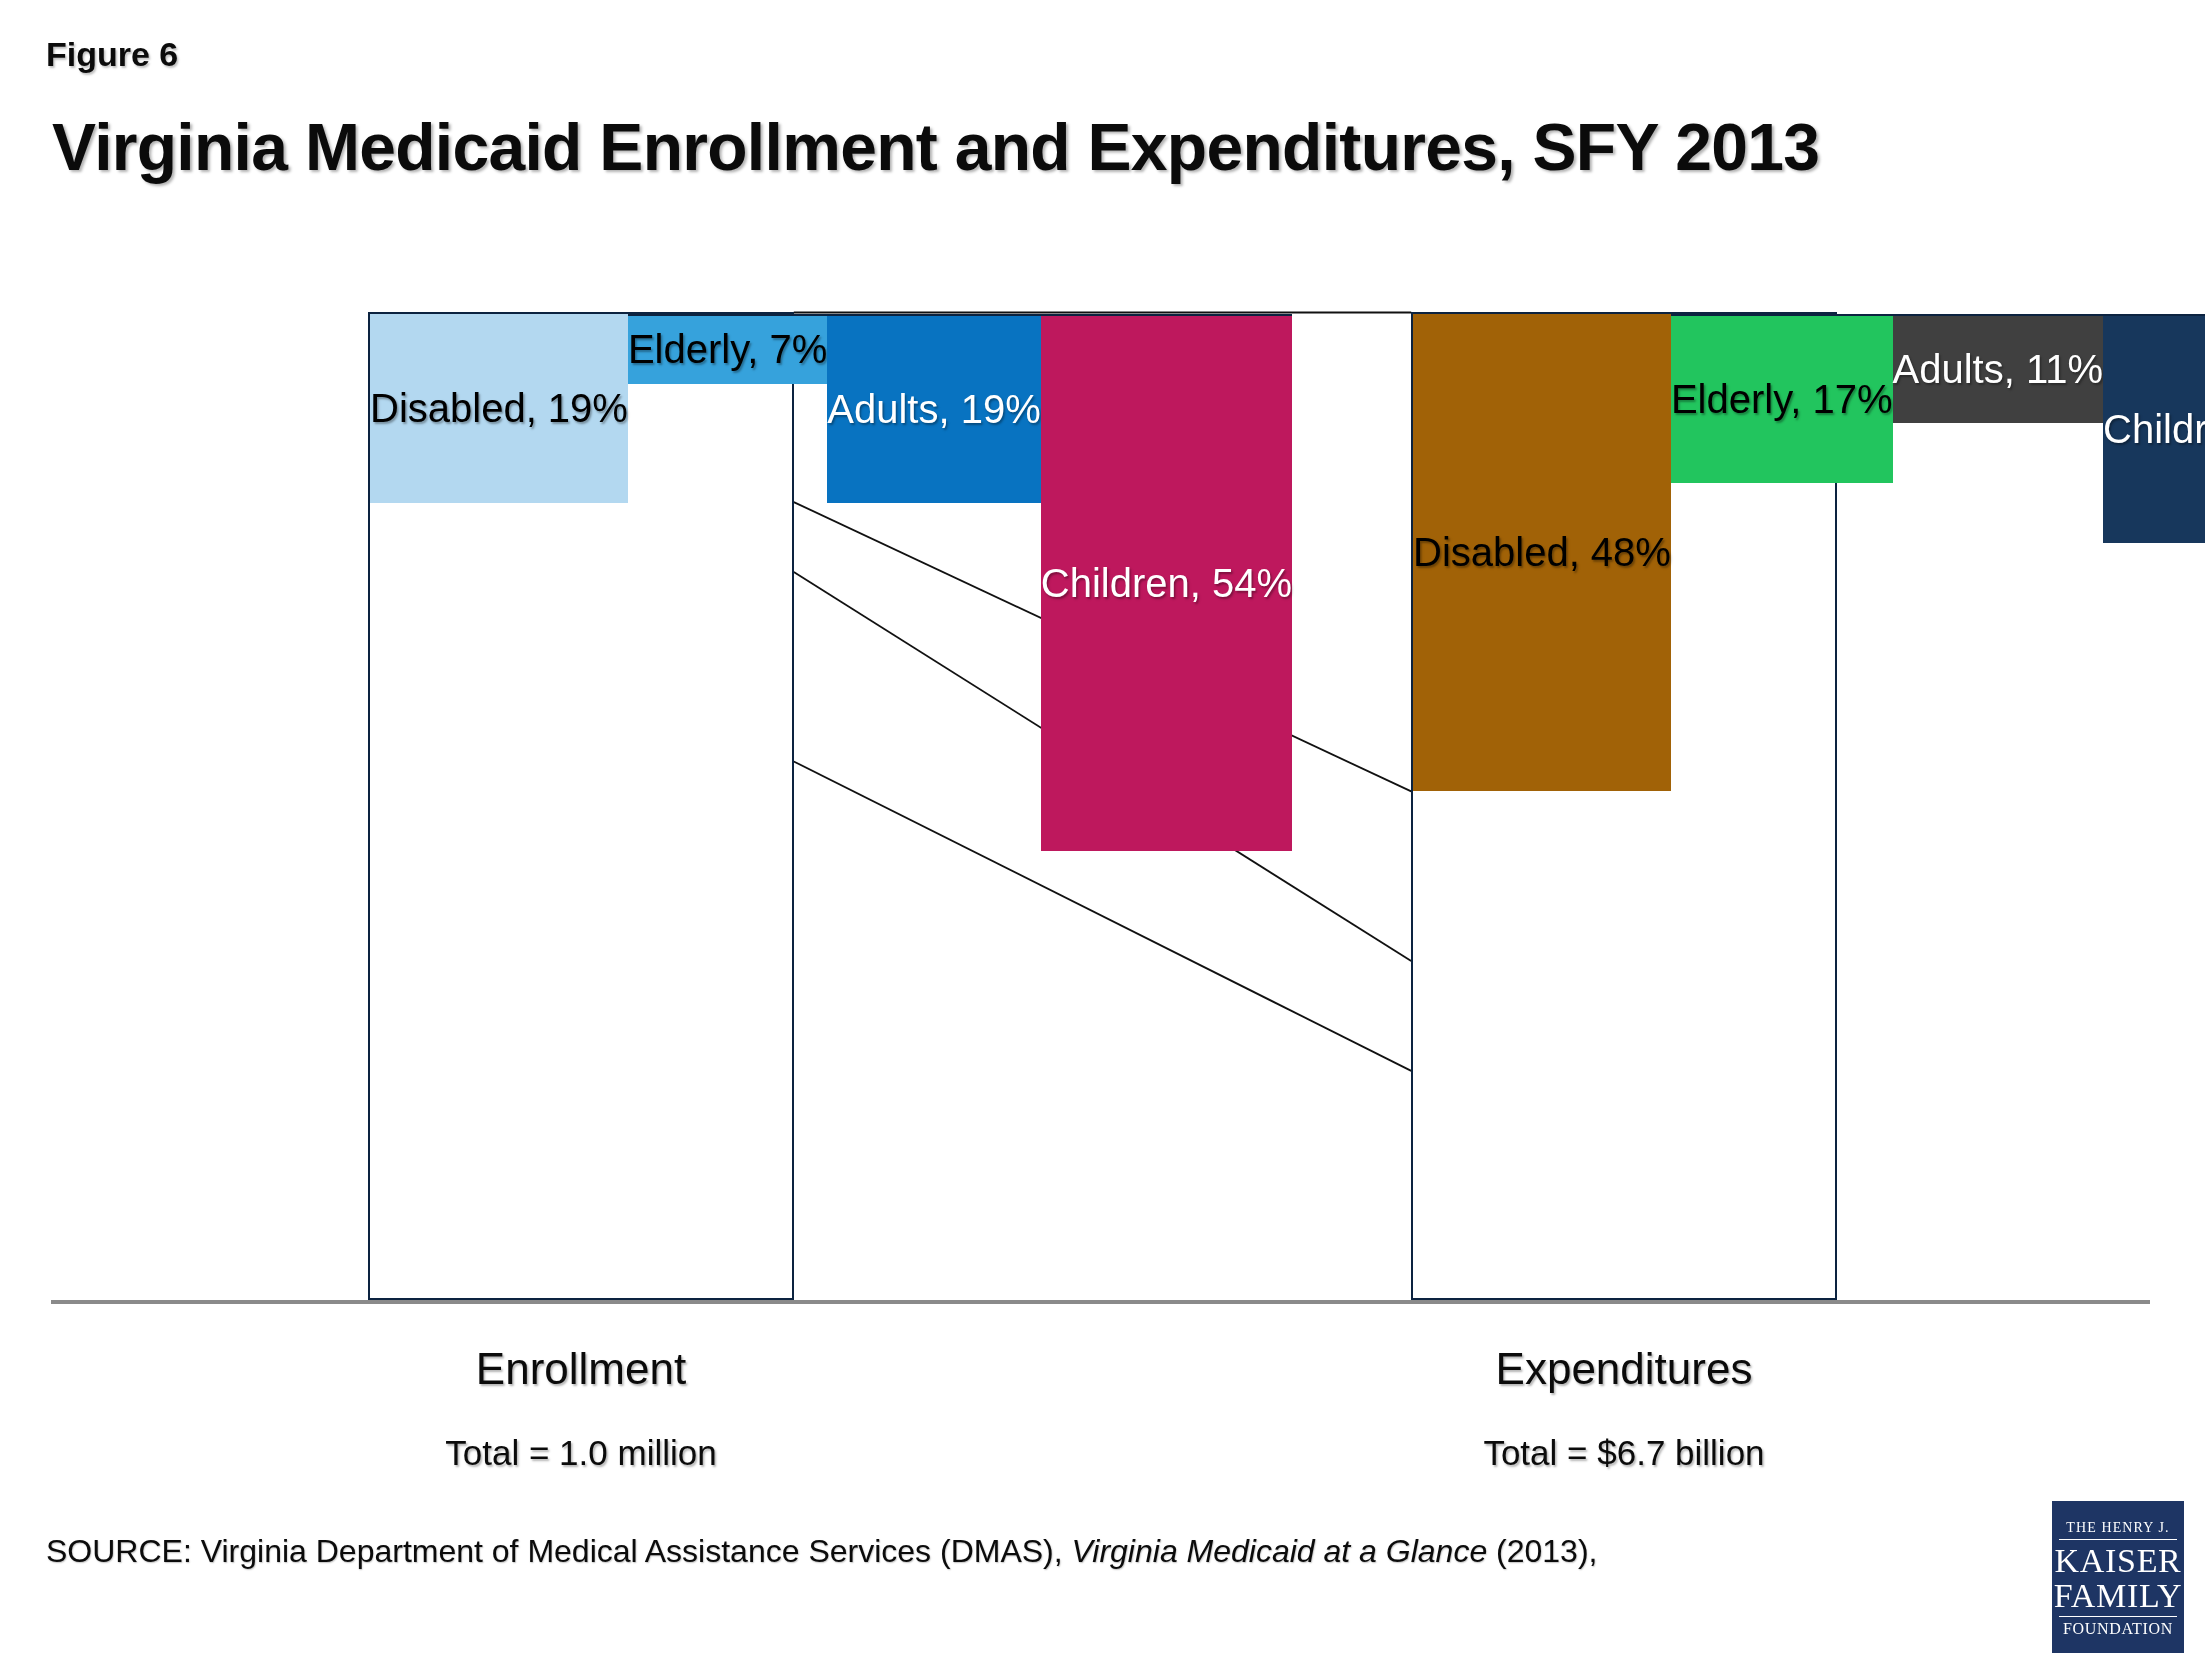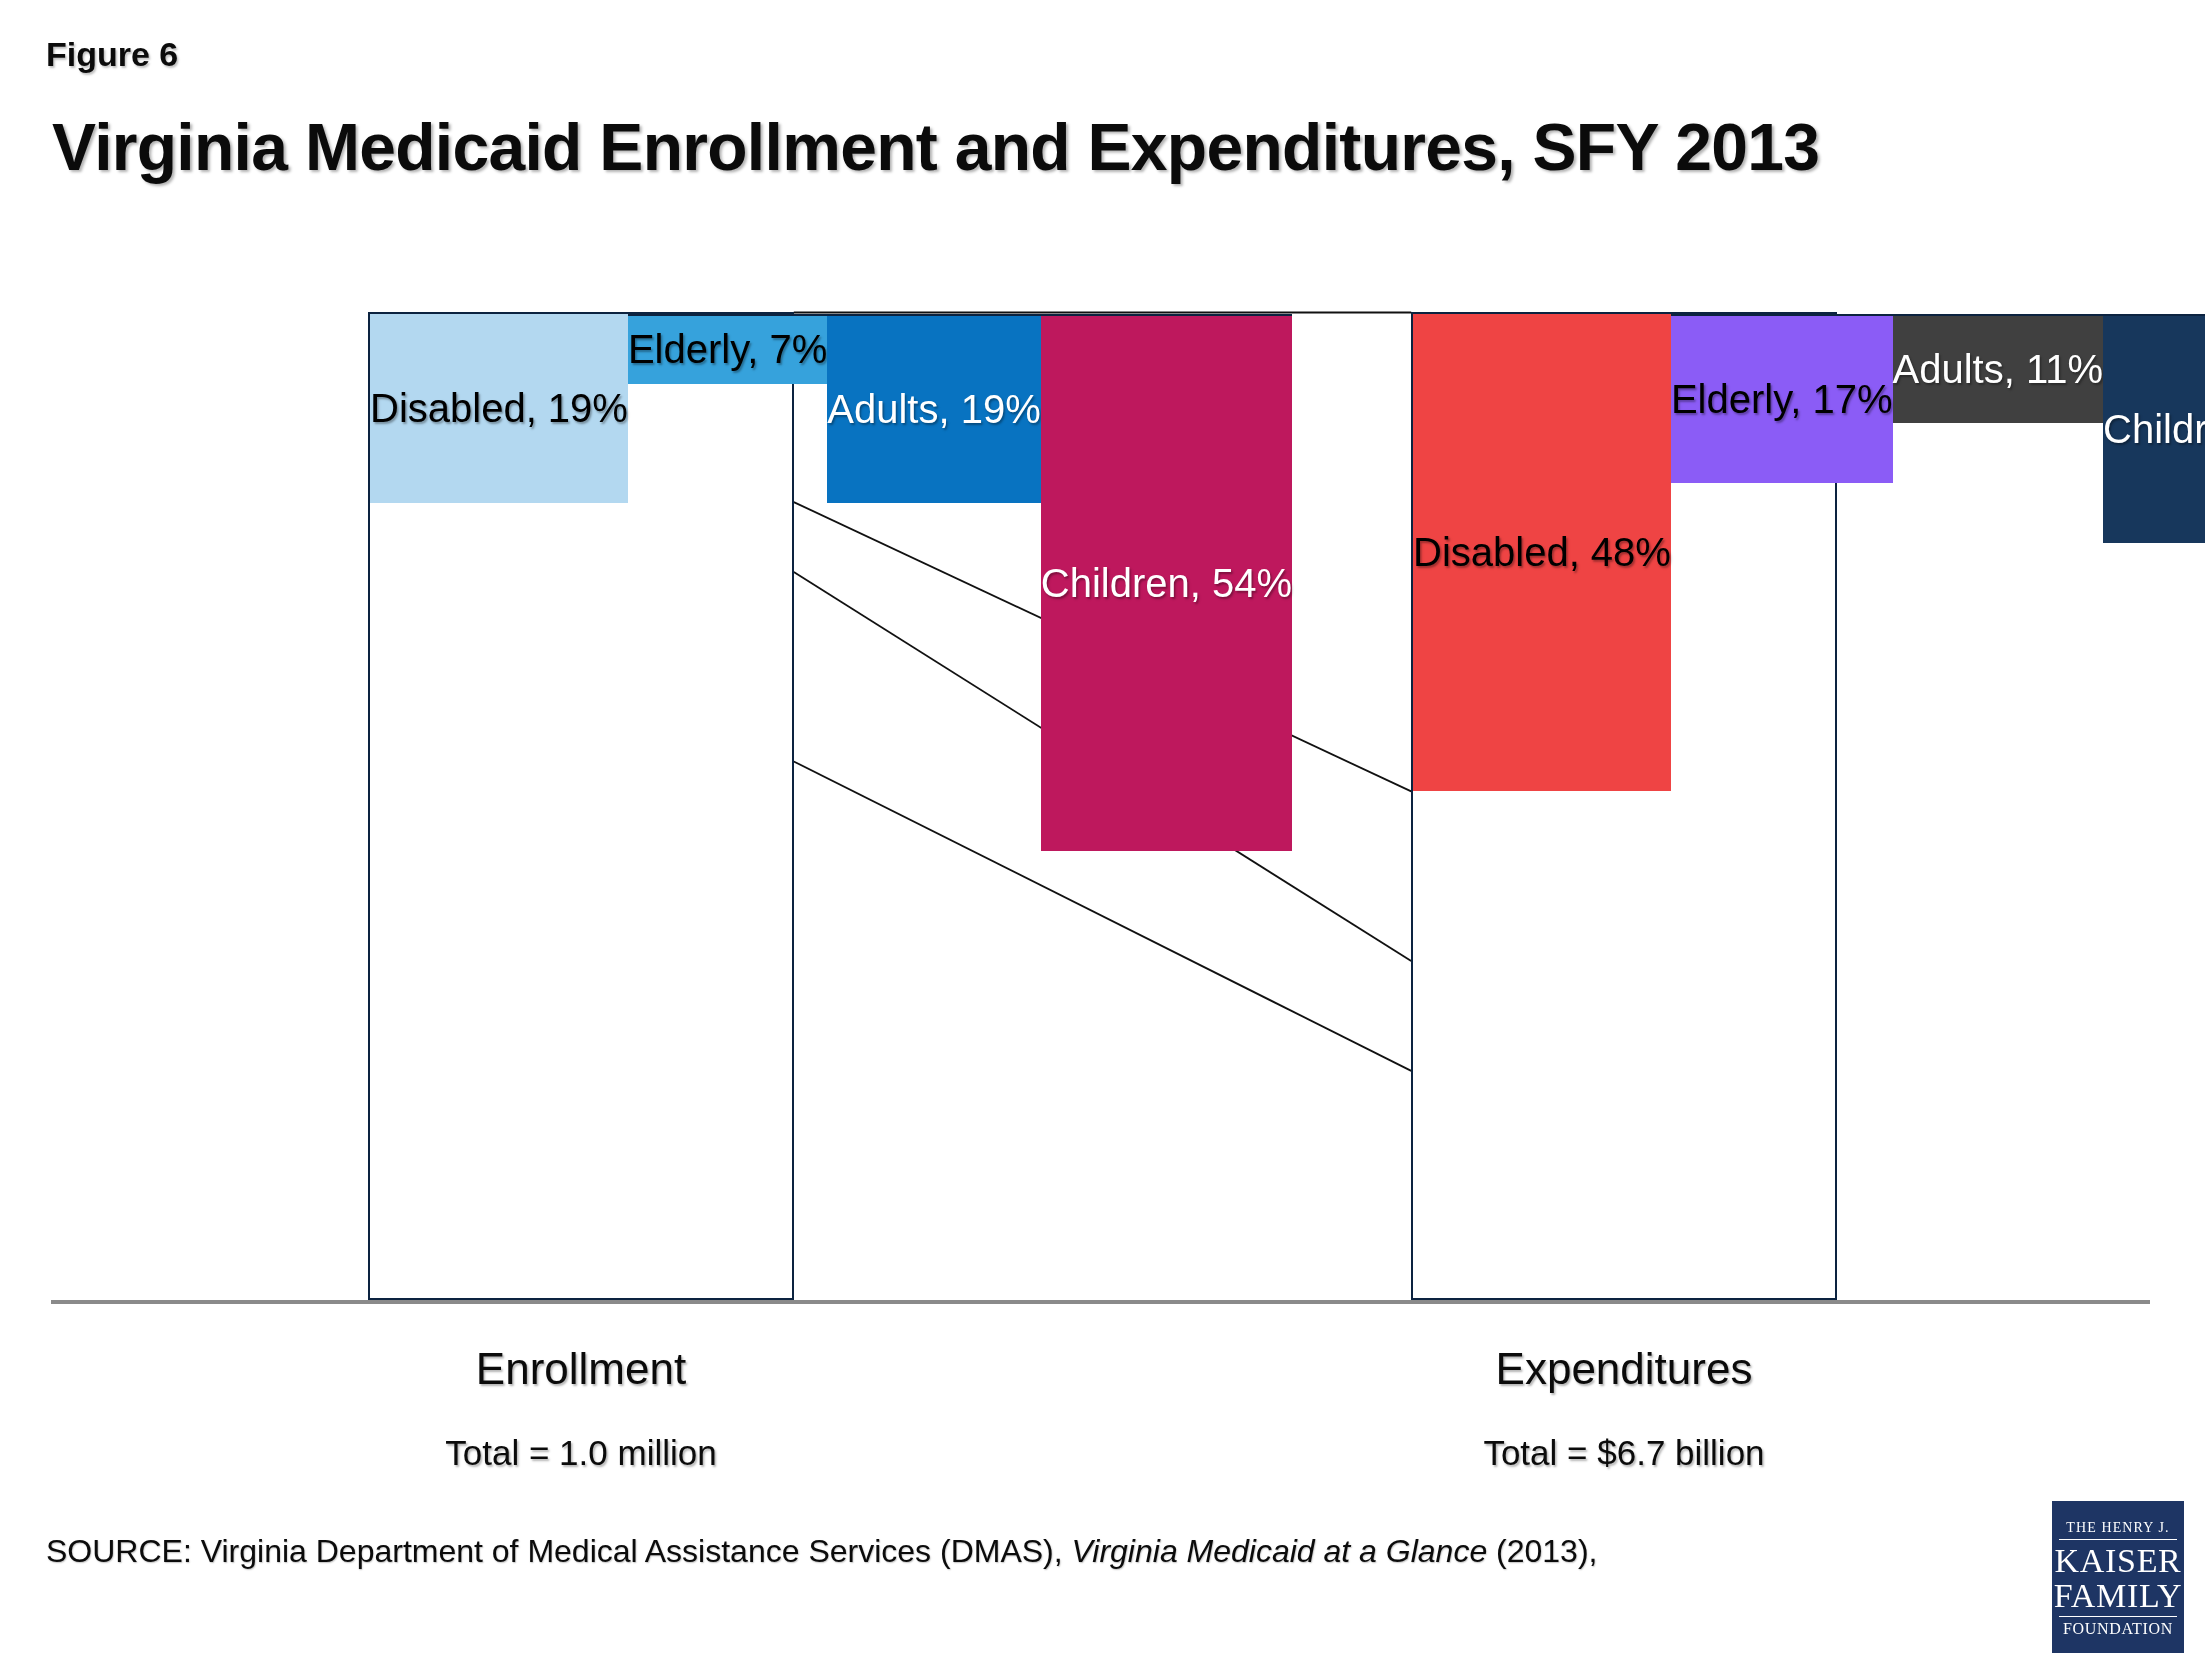--- a/index.html
+++ b/index.html
@@ -168,24 +168,24 @@
         <span class="seg-label" style="color: rgb(0, 0, 0);">Elderly, 7%</span>
       </div>
       <div class="segment seg-inner" style="height: 19.1919%; background: rgb(8, 115, 193); border-top-color: rgb(12, 35, 64);">
         <span class="seg-label" style="color: rgb(255, 255, 255);">Adults, 19%</span>
       </div>
       <div class="segment seg-inner" style="height: 54.5455%; background: #be185d; border-top-color: rgb(12, 35, 64);">
         <span class="seg-label" style="color: rgb(255, 255, 255);">Children, 54%</span>
       </div>
     </div>
   <div class="bar" id="bar-1" style="left: 1411px; top: 312px; width: 426px; height: 988px; border-color: rgb(12, 35, 64);">
-      <div class="segment" style="height: 48.4848%; background: #ef4444; border-top-color: rgb(12, 35, 64);">
+      <div class="segment" style="height: 48.4848%; background: #a16207; border-top-color: rgb(12, 35, 64);">
         <span class="seg-label" style="color: rgb(0, 0, 0);">Disabled, 48%</span>
       </div>
-      <div class="segment seg-inner" style="height: 17.1717%; background: #8b5cf6; border-top-color: rgb(12, 35, 64);">
+      <div class="segment seg-inner" style="height: 17.1717%; background: #22c55e; border-top-color: rgb(12, 35, 64);">
         <span class="seg-label" style="color: rgb(0, 0, 0);">Elderly, 17%</span>
       </div>
       <div class="segment seg-inner" style="height: 11.1111%; background: #404040; border-top-color: rgb(12, 35, 64);">
         <span class="seg-label" style="color: rgb(255, 255, 255);">Adults, 11%</span>
       </div>
       <div class="segment seg-inner" style="height: 23.2323%; background: rgb(23, 55, 92); border-top-color: rgb(12, 35, 64);">
         <span class="seg-label" style="color: rgb(255, 255, 255);">Children, 23%</span>
       </div>
     </div>
 

